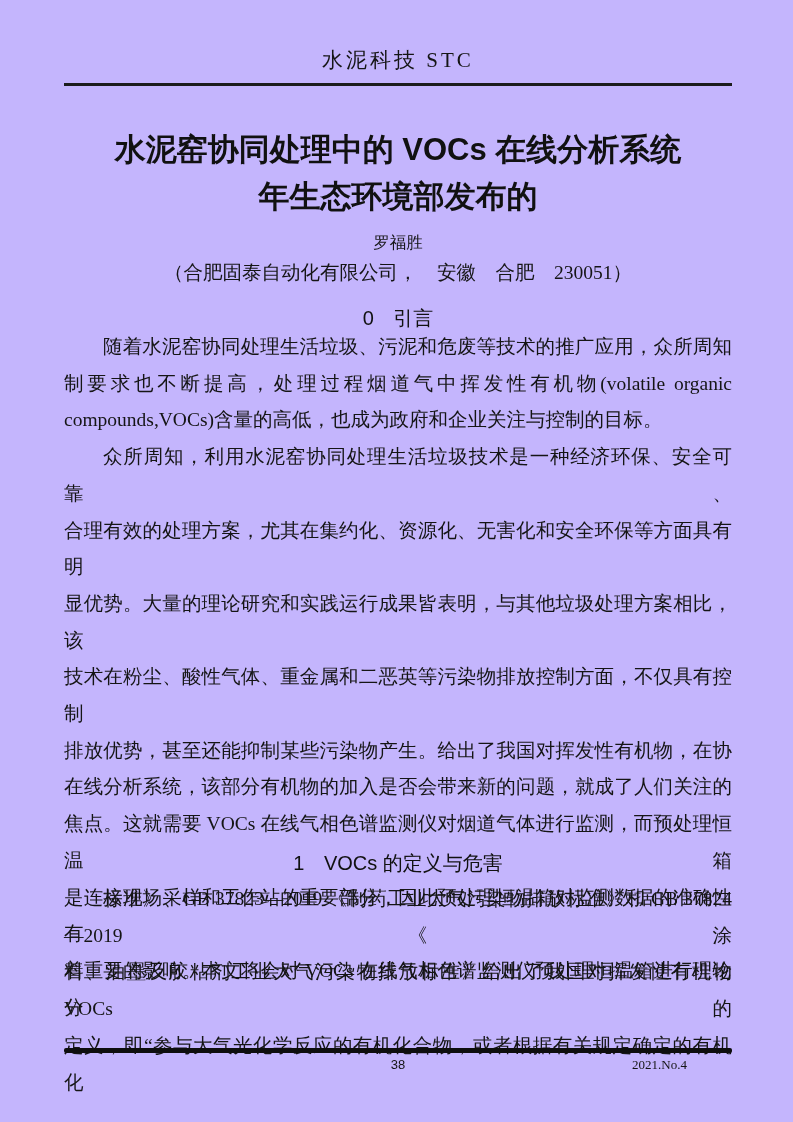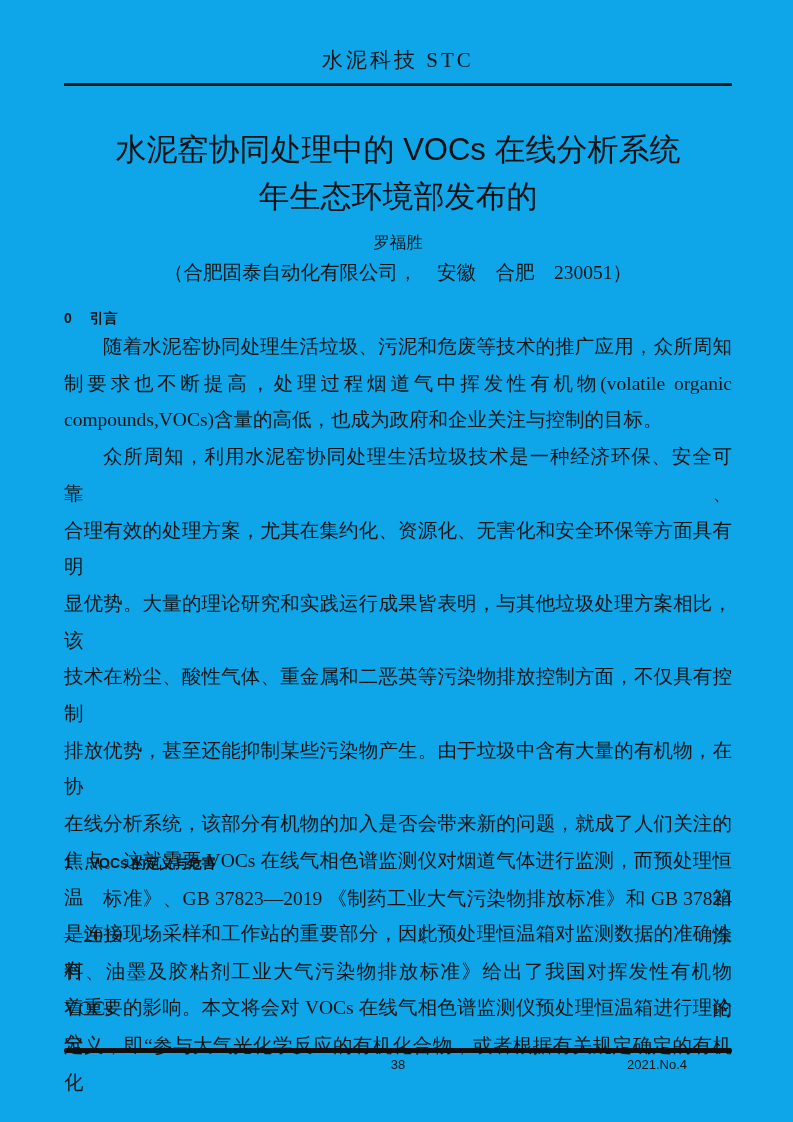--- a/index.html
+++ b/index.html
@@ -3,62 +3,63 @@
 <meta charset="utf-8">
 <style>
   html, body { margin: 0; padding: 0; }
   body {
     width: 793px; height: 1122px;
     background: #ffffff;
     font-family: "Liberation Serif", serif;
     color: #151515;
     overflow: hidden;
   }
-  .page { position: relative; width: 793px; height: 1122px; background: #0ea5e9; }
+  .page { position: relative; width: 793px; height: 1122px; background: #c4b5fd; }
 
   
   .journal-header {
     position: absolute; top: 46px; left: 64px; width: 668px;
     text-align: center;
     font-size: 21px; letter-spacing: 3px;
     font-family: "Liberation Serif", serif;
   }
   .header-rule {
     position: absolute; top: 83px; left: 64px; width: 668px; height: 3px;
     background: #1c1c1c;
   }
 
   
   .article-title {
     position: absolute; top: 126px; left: 64px; width: 668px;
     text-align: center;
     font-family: "Liberation Sans", sans-serif;
-    font-weight: normal;
+    font-weight: bold;
     font-size: 31px; line-height: 47px;
     color: #111;
   }
 
   .author-line {
     position: absolute; top: 231px; left: 64px; width: 668px;
     text-align: center;
     font-size: 16.5px; line-height: 24px;
   }
   .affiliation-line {
     position: absolute; top: 258px; left: 64px; width: 668px;
     text-align: center;
     font-size: 19.5px; line-height: 30px;
   }
 
   
   .section-heading {
     position: absolute; left: 64px; width: 668px;
     font-family: "Liberation Sans", sans-serif;
-    font-weight: bold;
-    font-size: 14px; line-height: 28px;
+    font-weight: normal;
+    font-size: 20px; line-height: 28px;
     color: #111;
+    text-align: center;
   }
   .section-heading .sec-no { display: inline-block; }
   .section-heading .sec-title { display: inline-block; margin-left: 14px; }
   #heading-0 { top: 304px; }
   #heading-1 { top: 849px; }
 
   
   .body-block {
     position: absolute; left: 64px; width: 668px;
     font-size: 19.5px; line-height: 36.7px;
@@ -82,21 +83,21 @@
     border-radius: 2px;
   }
   .footer-page-number {
     position: absolute; top: 1057px; left: 64px; width: 668px;
     text-align: center;
     font-family: "Liberation Sans", sans-serif;
     font-size: 13px;
   }
   .footer-issue {
     position: absolute; top: 1057px; right: 106px;
-    font-family: Liberation Sans, sans-serif;
+    font-family: Liberation Serif, serif;
     font-size: 13px;
   }
 </style>
 </head>
 <body>
 
 <div class="page">
 
   <div class="journal-header">水泥科技 STC</div>
 
@@ -120,21 +121,21 @@
     <div class="para">
         <div class="bodyline">随着水泥窑协同处理生活垃圾、污泥和危废等技术的推广应用，众所周知</div>
         <div class="bodyline">制要求也不断提高，处理过程烟道气中挥发性有机物(volatile organic</div>
         <div class="bodyline">compounds,VOCs)含量的高低，也成为政府和企业关注与控制的目标。</div>
       </div>
     <div class="para">
         <div class="bodyline">众所周知，利用水泥窑协同处理生活垃圾技术是一种经济环保、安全可靠、</div>
         <div class="bodyline">合理有效的处理方案，尤其在集约化、资源化、无害化和安全环保等方面具有明</div>
         <div class="bodyline">显优势。大量的理论研究和实践运行成果皆表明，与其他垃圾处理方案相比，该</div>
         <div class="bodyline">技术在粉尘、酸性气体、重金属和二恶英等污染物排放控制方面，不仅具有控制</div>
-        <div class="bodyline">排放优势，甚至还能抑制某些污染物产生。由于垃圾中含有大量的有机物，在协</div>
+        <div class="bodyline">排放优势，甚至还能抑制某些污染物产生。给出了我国对挥发性有机物，在协</div>
         <div class="bodyline">在线分析系统，该部分有机物的加入是否会带来新的问题，就成了人们关注的</div>
         <div class="bodyline">焦点。这就需要 VOCs 在线气相色谱监测仪对烟道气体进行监测，而预处理恒温箱</div>
         <div class="bodyline">是连接现场采样和工作站的重要部分，因此预处理恒温箱对监测数据的准确性有</div>
         <div class="bodyline">着重要的影响。本文将会对 VOCs 在线气相色谱监测仪预处理恒温箱进行理论分</div>
       </div>
   </div>
 
   <div class="section-heading" id="heading-1">
     <span class="sec-no">1</span>
     <span class="sec-title">VOCs 的定义与危害</span>

